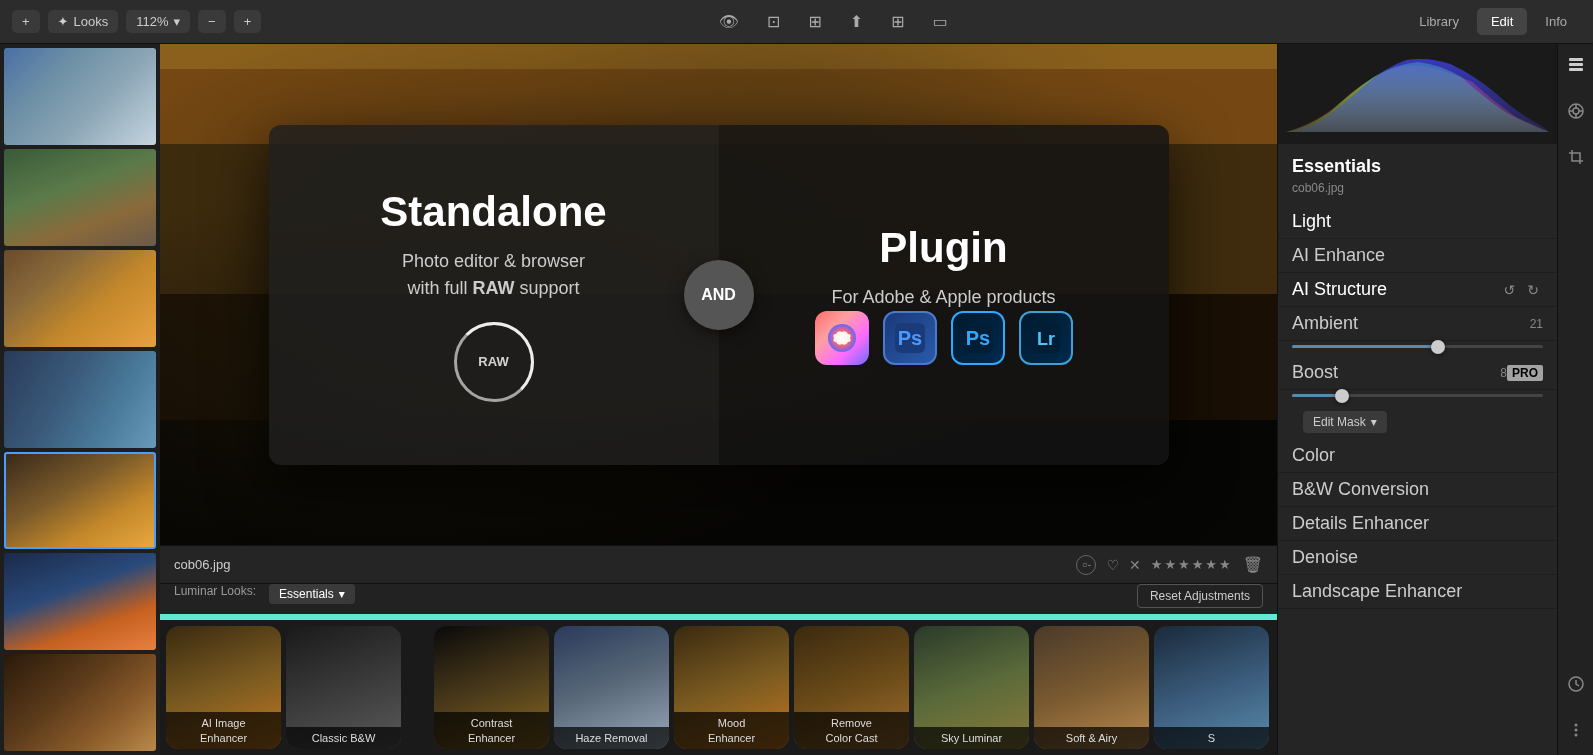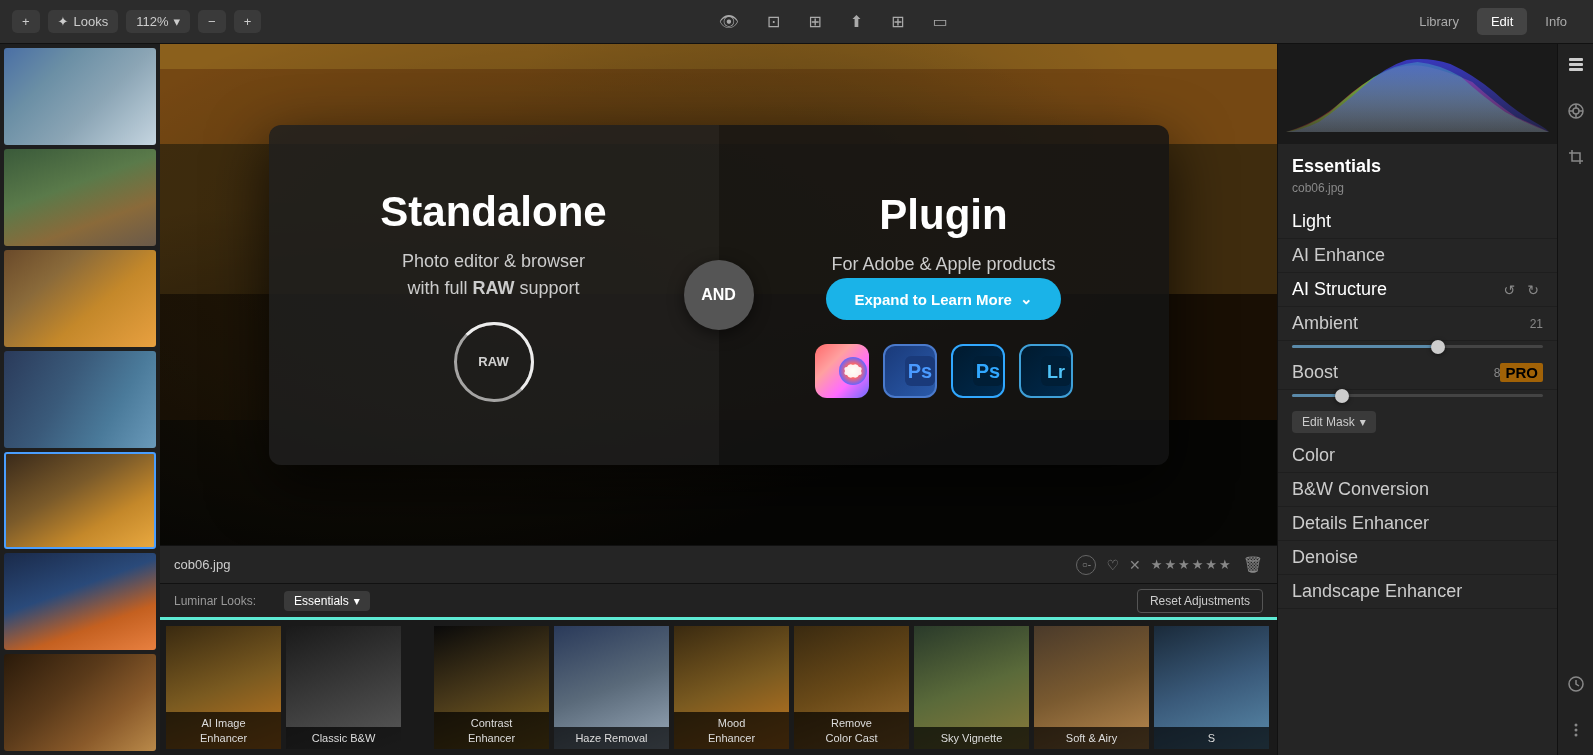--- a/index.html
+++ b/index.html
@@ -257,21 +257,21 @@
       gap: 14px;
       align-items: center;
     }
 
     .app-icon {
       width: 54px;
       height: 54px;
       border-radius: 12px;
       display: flex;
       align-items: center;
-      justify-content: flex-end;
+      justify-content: center;
       font-size: 22px;
     }
 
     .app-icon-photos { background: linear-gradient(135deg, #ff6b6b, #ffa0a0, #ff6bff, #6b6bff); }
     .app-icon-elements { background: linear-gradient(135deg, #1a3a7a, #2a5aaa); border: 2px solid #4a7acc; }
     .app-icon-ps { background: linear-gradient(135deg, #001a2e, #002a4e); border: 2px solid #31a8ff; }
     .app-icon-lr { background: linear-gradient(135deg, #001a2e, #002a4e); border: 2px solid #3fa0d8; }
 
     
     .bottom-strip {
@@ -314,25 +314,25 @@
       cursor: pointer;
     }
     .heart-icon { color: #888; font-size: 14px; cursor: pointer; }
     .x-icon { color: #888; font-size: 14px; cursor: pointer; }
     .stars { color: #888; font-size: 13px; letter-spacing: 2px; }
     .trash-icon { color: #888; font-size: 16px; cursor: pointer; }
 
     .luminar-looks-bar {
       height: 36px;
       display: flex;
-      align-items: center;
+      align-items: flex-start;
       padding: 0 14px;
-      gap: 28px;
+      gap: 13px;
       background: #222;
-      border-bottom: 3px solid #5eead4;
+      border-bottom: 6px solid #5eead4;
     }
 
     .looks-label {
       font-size: 12px;
       color: #999;
     }
 
     .looks-dropdown {
       background: #3a3a3a;
       border: none;
@@ -367,21 +367,21 @@
       gap: 5px;
     }
     .thumbs-row::-webkit-scrollbar { height: 4px; }
     .thumbs-row::-webkit-scrollbar-track { background: #111; }
     .thumbs-row::-webkit-scrollbar-thumb { background: #444; border-radius: 2px; }
 
     .look-thumb {
       flex-shrink: 0;
       width: 115px;
       height: 123px;
-      border-radius: 0;
+      border-radius: 13px;
       overflow: hidden;
       cursor: pointer;
       position: relative;
     }
 
     .look-thumb-label {
       position: absolute;
       bottom: 0;
       left: 0;
       right: 0;
@@ -495,23 +495,23 @@
       box-shadow: 0 1px 4px rgba(0,0,0,0.5);
     }
 
     .slider-fill {
       height: 100%;
       background: #5a8aaa;
       border-radius: 2px;
     }
 
     .pro-badge {
-      background: #a16207;
+      background: #a3a3a3;
       color: #000;
-      font-size: 15px;
+      font-size: 12px;
       font-weight: bold;
       padding: 1px 5px;
       border-radius: 2px;
     }
 
     .edit-mask-btn {
       background: #3a3a3a;
       border: none;
       color: #ccc;
       padding: 4px 10px;
@@ -630,24 +630,20 @@
             <div class="raw-icon">
               <span>RAW</span>
             </div>
 
             <div class="modal-divider">AND</div>
           </div>
 
           <div class="modal-right">
             <div class="modal-title">Plugin</div>
             <div class="modal-subtitle">For Adobe &amp; Apple products</div>
-            <button class="expand-btn">
-              <span>Expand to Learn More</span>
-              <span>⌄</span>
-            </button>
             <div class="app-icons">
               <div class="app-icon app-icon-photos">
                 <svg width="32" height="32" viewBox="0 0 32 32">
                   <circle cx="16" cy="16" r="14" fill="url(#grad1)"></circle>
                   <defs>
                     <radialGradient id="grad1">
                       <stop offset="0%" stop-color="#ff9"></stop>
                       <stop offset="50%" stop-color="#f66"></stop>
                       <stop offset="100%" stop-color="#66f"></stop>
                     </radialGradient>
@@ -715,21 +711,21 @@
         <div class="look-thumb look-haze">
           <div class="look-thumb-label">Haze Removal</div>
         </div>
         <div class="look-thumb look-mood">
           <div class="look-thumb-label">Mood<br>Enhancer</div>
         </div>
         <div class="look-thumb look-remove">
           <div class="look-thumb-label">Remove<br>Color Cast</div>
         </div>
         <div class="look-thumb look-sky">
-          <div class="look-thumb-label">Sky Vignette</div>
+          <div class="look-thumb-label">Sky Luminar</div>
         </div>
         <div class="look-thumb look-soft">
           <div class="look-thumb-label">Soft &amp; Airy</div>
         </div>
         <div class="look-thumb look-s">
           <div class="look-thumb-label">S</div>
         </div>
       </div>
 
     </div>
@@ -799,21 +795,21 @@
         <span class="adjustment-value">8</span>
         <span class="pro-badge">PRO</span>
       </div>
       <div class="slider-row">
         <div class="slider-track">
           <div class="slider-fill" style="width: 20%"></div>
           <div class="slider-thumb" style="left: 20%"></div>
         </div>
       </div>
 
-      <div style="padding: 6px 14px;">
+      <div style="padding: 6px 25px;">
         <button class="edit-mask-btn">
           <span>Edit Mask</span>
           <span>▾</span>
         </button>
       </div>
 
       <div class="adjustment-row">
         <span class="adjustment-label">Color</span>
       </div>
 

